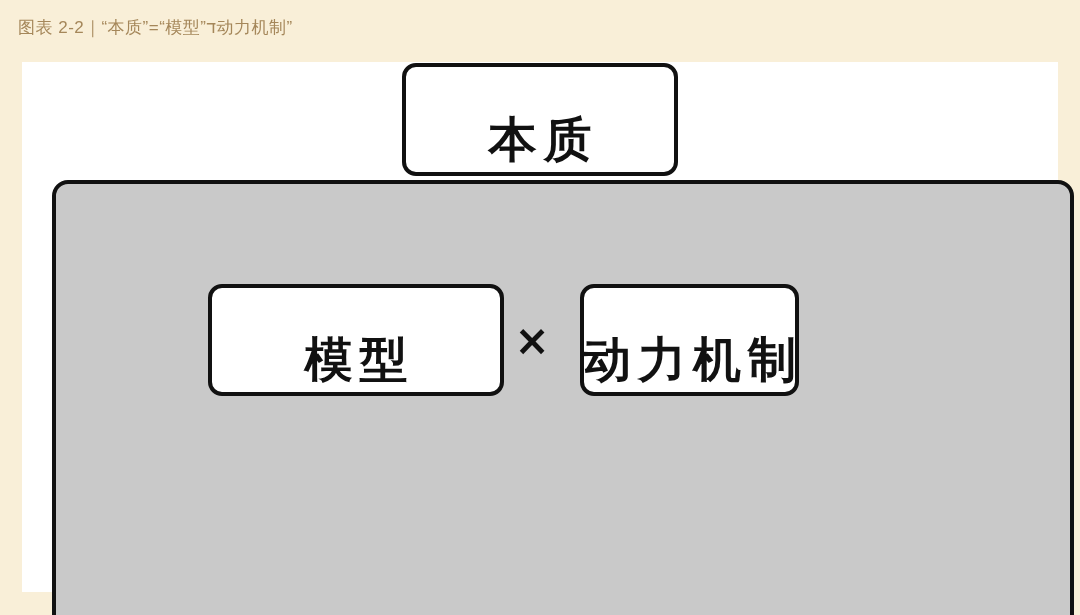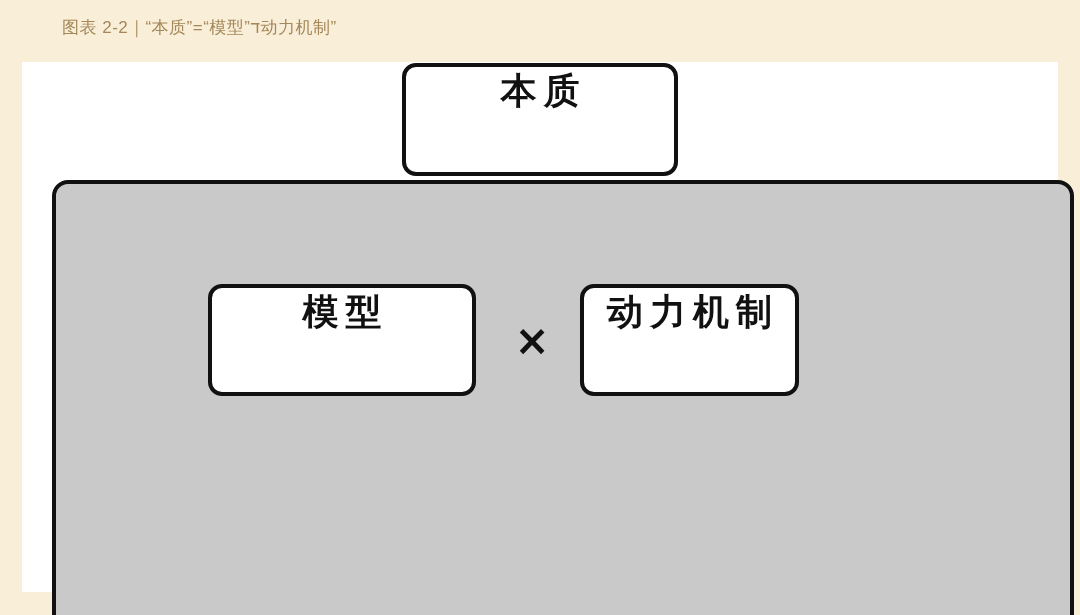--- a/index.html
+++ b/index.html
@@ -16,21 +16,20 @@
   }
   .caption {
     position: absolute;
     left: 18px;
     top: 16px;
     font-size: 17px;
     line-height: 24px;
     letter-spacing: 0.5px;
     color: var(--caption-text, #a5875a);
     font-family: "Liberation Sans", sans-serif;
-    margin-left: 44px;
   }
   .panel {
     position: absolute;
     left: 22px;
     top: 62px;
     width: 1036px;
     height: 530px;
     background: var(--panel-background, #ffffff);
   }
   .container-box {
@@ -44,40 +43,40 @@
     border: 4px solid var(--border, #111111);
     border-radius: 16px;
   }
   .node {
     position: absolute;
     box-sizing: border-box;
     background: var(--panel-background, #ffffff);
     border: 4px solid var(--border, #111111);
     border-radius: 14px;
     display: flex;
-    align-items: flex-start;
+    align-items: flex-end;
     justify-content: center;
     color: var(--diagram-text, #111111);
     font-family: Liberation Mono, monospace;
-    font-size: 36px;
+    font-size: 48px;
     font-weight: 600;
     letter-spacing: 7px;
     text-indent: 7px; 
     white-space: nowrap;
   }
   .node-essence {
     left: 402px;
     top: 63px;
     width: 276px;
     height: 113px;
   }
   .node-model {
     left: 208px;
     top: 284px;
-    width: 268px;
+    width: 296px;
     height: 112px;
   }
   .node-mechanism {
     left: 580px;
     top: 284px;
     width: 219px;
     height: 112px;
   }
   .operator {
     position: absolute;

